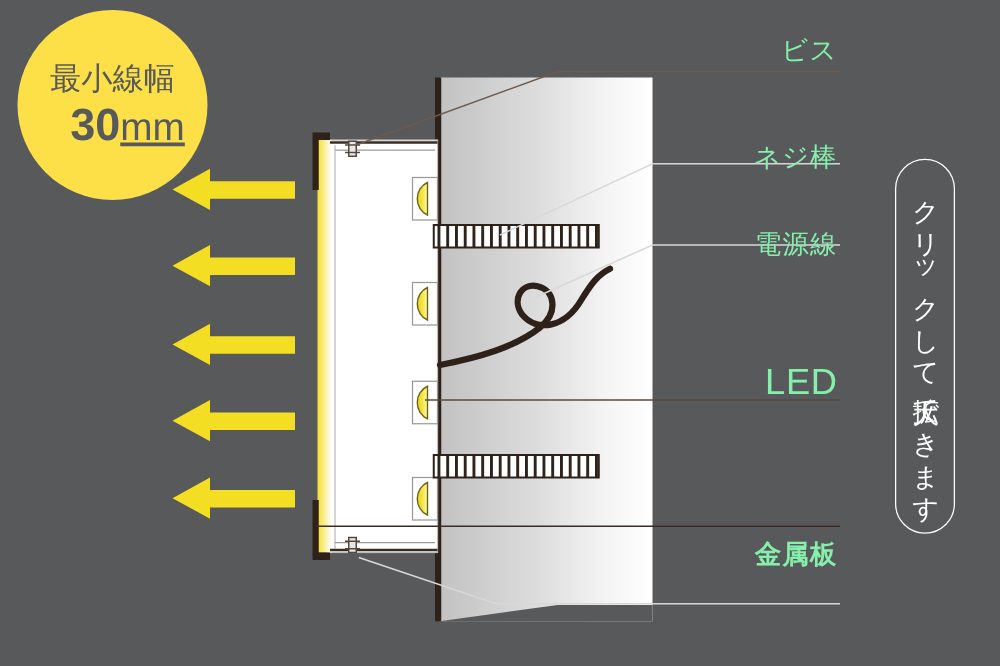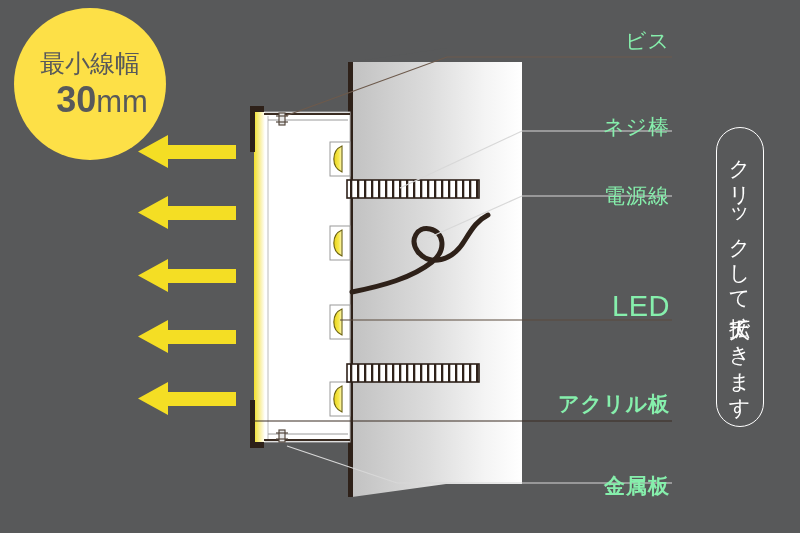--- a/index.html
+++ b/index.html
@@ -52,20 +52,21 @@
     white-space: nowrap;
   }
   .badge-num {
     font-size: 36px;
     font-weight: bold;
     margin-left: 24px;
   }
   .badge-unit {
     font-size: 31px;
     font-weight: normal;
+    text-decoration: underline;
   }
 
   
   .callout {
     position: absolute;
     color: #86efac;
     text-align: right;
     white-space: nowrap;
     line-height: 1;
   }
@@ -248,21 +249,20 @@
   </div>
 
   <div class="callout jp" style="right:130px; top:30px;">ビス</div>
 
   <div class="callout jp" style="right:130px; top:116px;">ネジ棒</div>
 
   <div class="callout jp" style="right:130px; top:185px;">電源線</div>
 
   <div class="callout latin" style="right:130px; top:292px;">LED</div>
 
-  <div class="callout jp bold" style="right:130px; top:393px;">アクリル板</div>
-
-  <div class="callout jp bold" style="right:130px; top:475px;">金属板</div>
+
+  <div class="callout jp bold" style="right:130px; top:433px;">金属板</div>
 
   <div class="zoom-pill">
     <span class="zoom-pill-text">クリックして拡大できます</span>
   </div>
 
 </div>
 
 </body></html>

